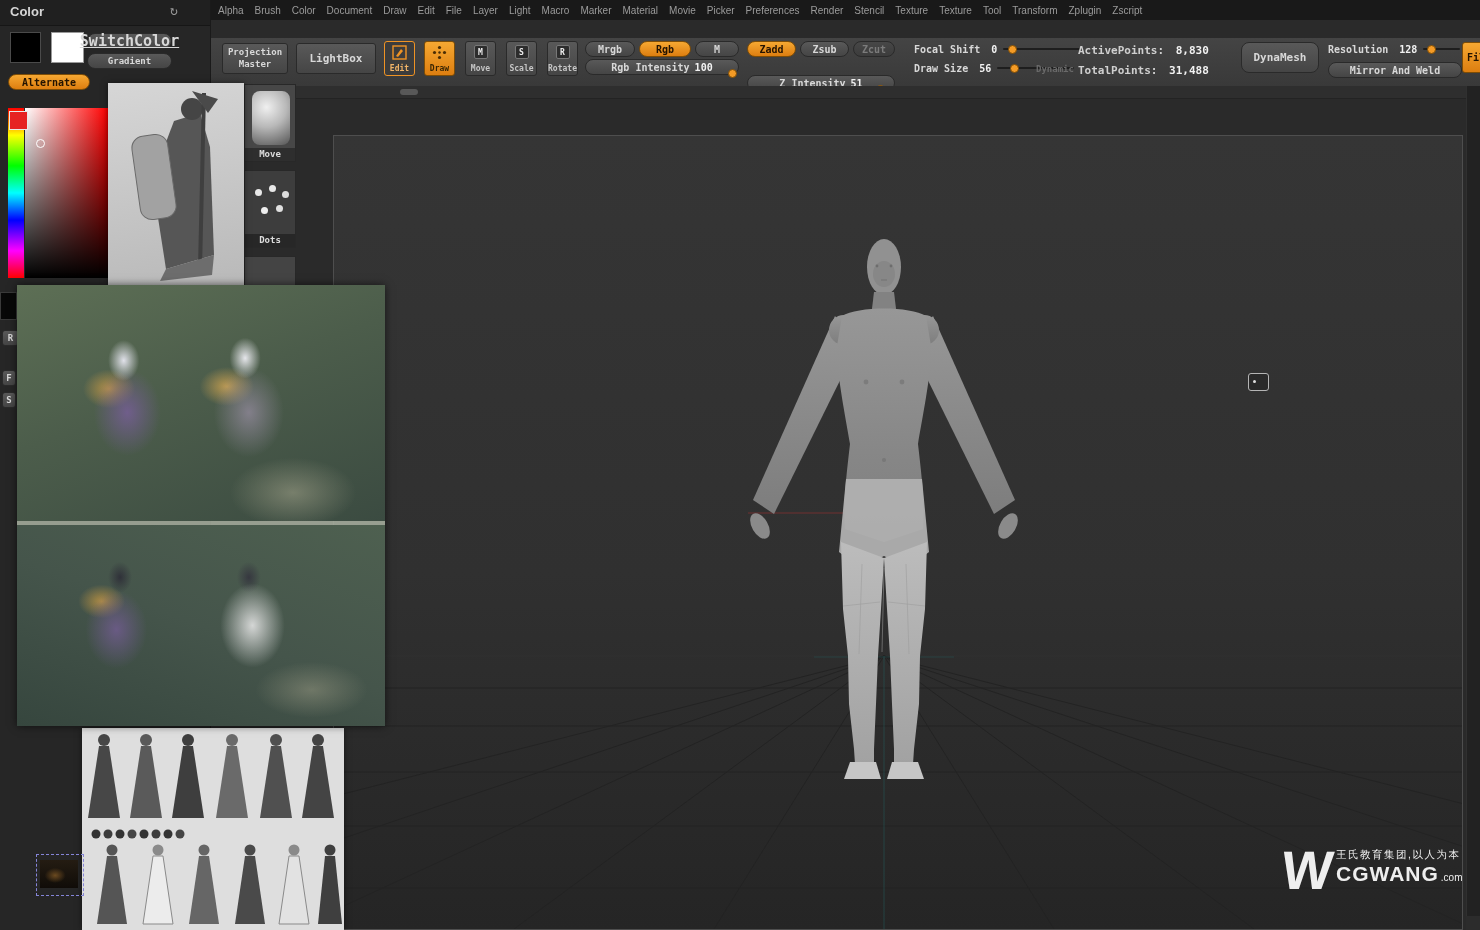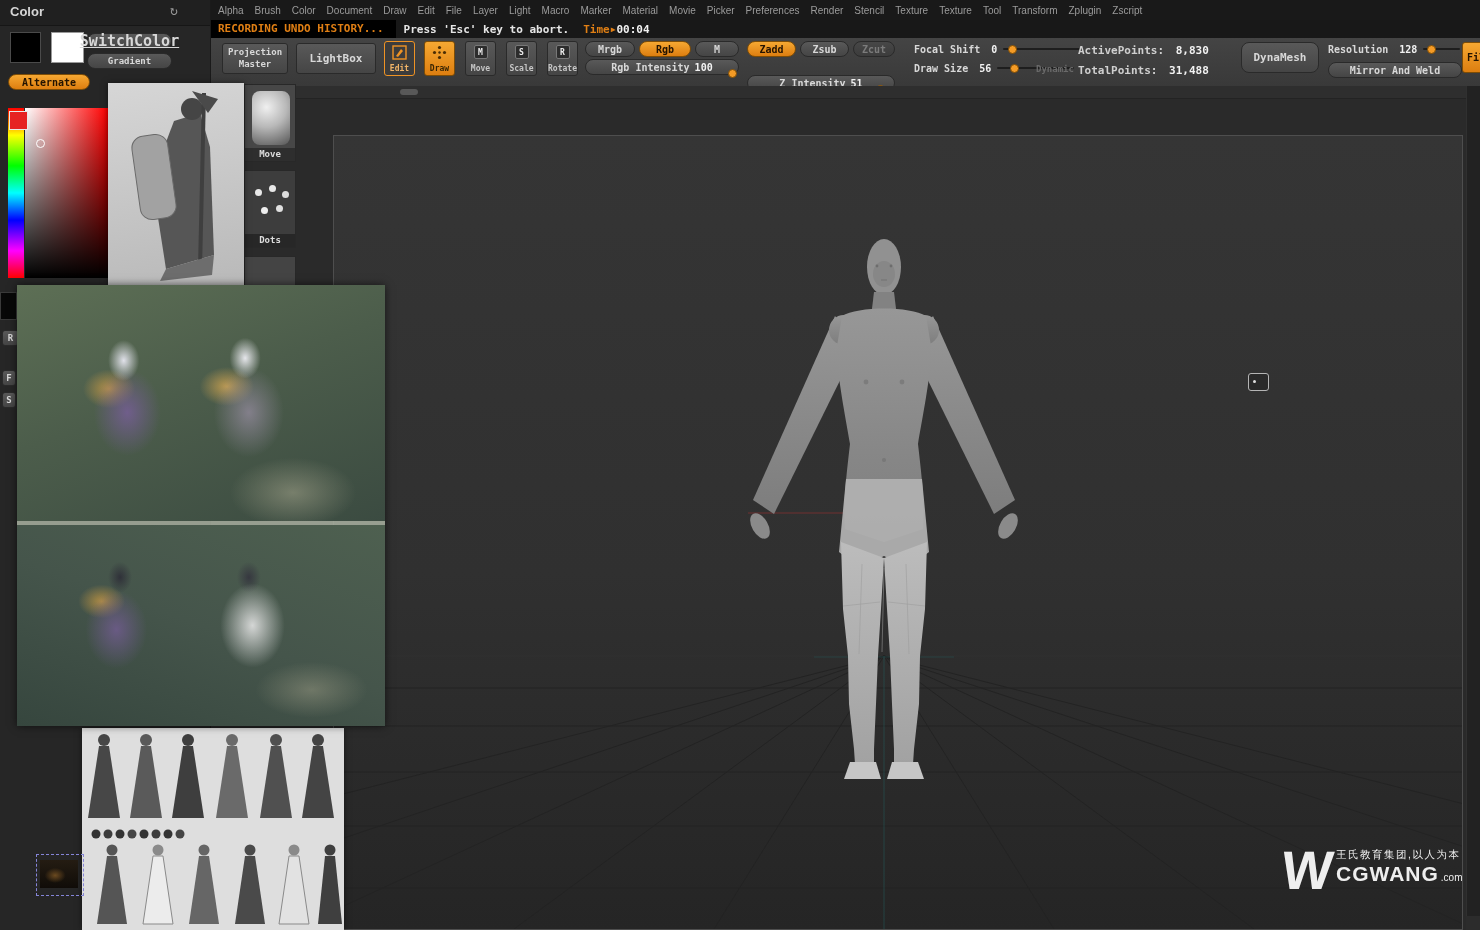--- a/index.html
+++ b/index.html
@@ -90,27 +90,20 @@
     <span class="mi">Render</span>
     <span class="mi">Stencil</span>
     <span class="mi">Texture</span>
     <span class="mi">Texture</span>
     <span class="mi">Tool</span>
     <span class="mi">Transform</span>
     <span class="mi">Zplugin</span>
     <span class="mi">Zscript</span>
   </div>
 
-  <div class="abs rec-row">
-    <span class="rec-msg">RECORDING UNDO HISTORY...</span>
-    <span class="rec-hint">Press 'Esc' key to abort.</span>
-    <span class="rec-time">Time</span>
-    <span class="rec-arrow">▶</span>
-    <span class="rec-timeval">00:04</span>
-  </div>
 
   <div class="abs toolbar">
     <div class="abs btn" style="left:12px;top:5px;width:66px;height:31px;font-size:9px;line-height:1.25;">Projection Master</div>
     <div class="abs btn" style="left:86px;top:5px;width:80px;height:31px;font-size:11px;">LightBox</div>
 
     <div class="abs btn tool33" style="left:174px;top:3px;width:31px;height:35px;background:#3c3c3c;border-color:#ef9324;">
       <svg width="15" height="15">
         <rect x="1" y="1" width="13" height="13" fill="none" stroke="#ef9324" stroke-width="1.4"></rect>
         <path d="M4,11 L9,4 L11,6 L6,12 Z" fill="#ef9324"></path>
       </svg>

